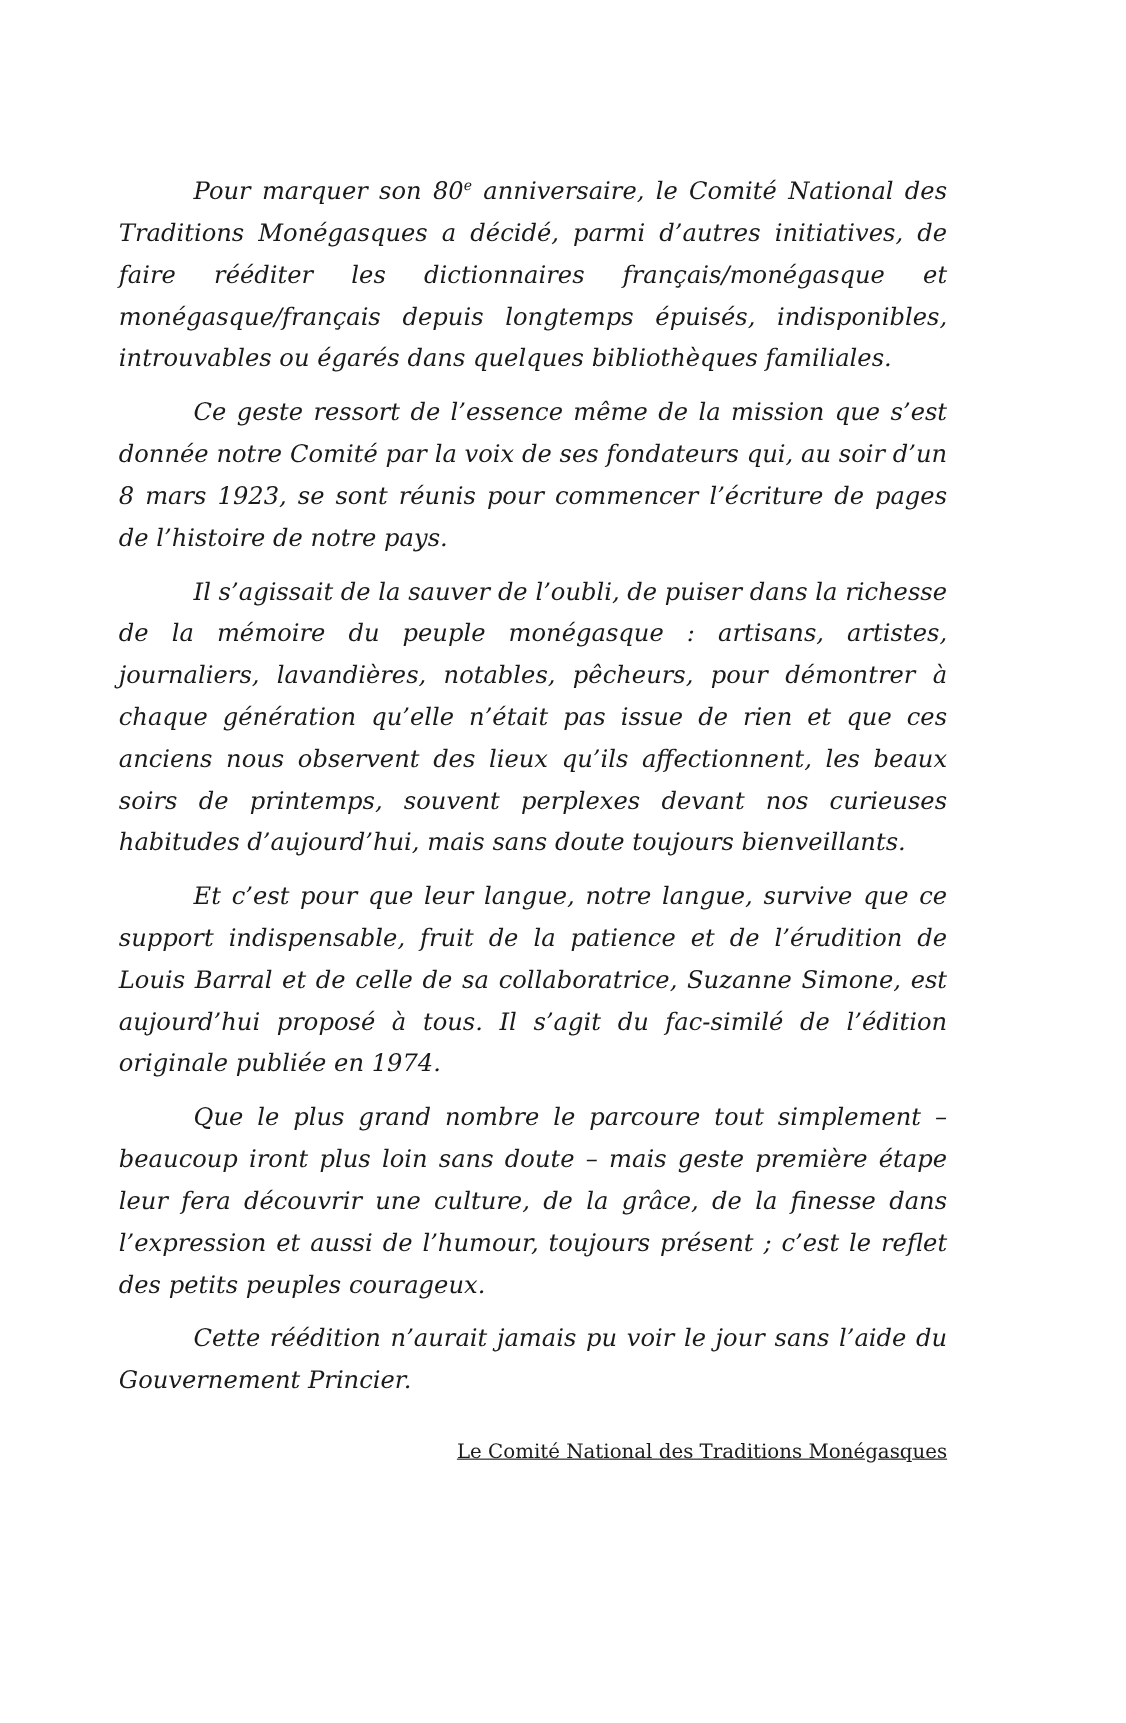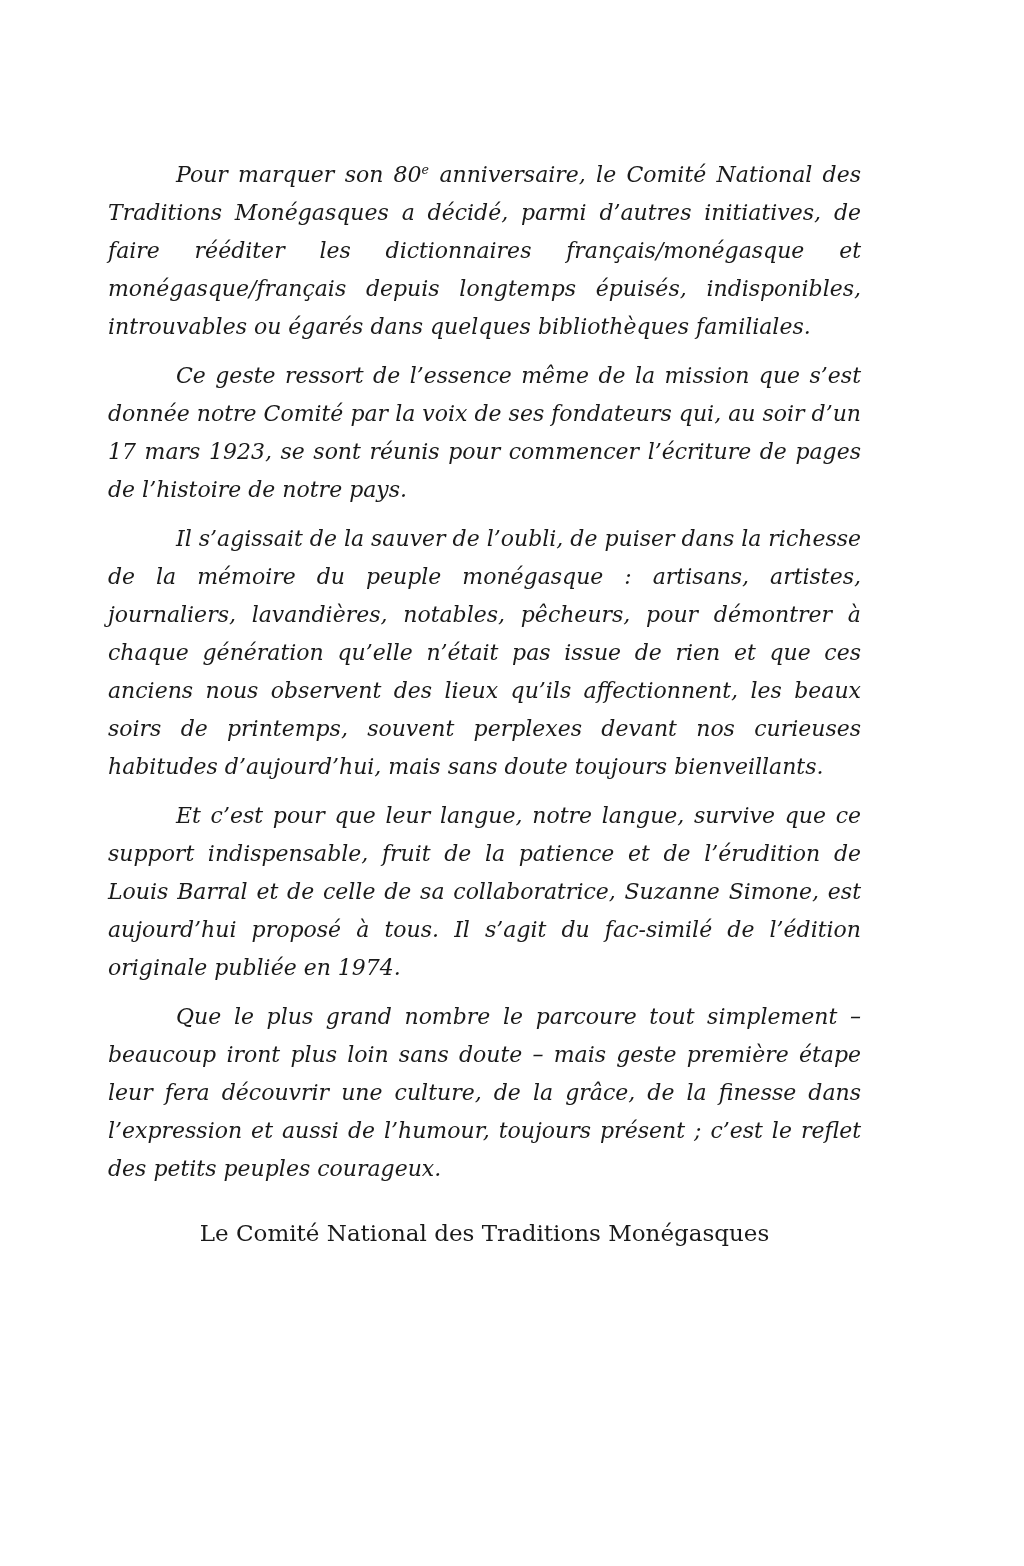--- a/index.html
+++ b/index.html
@@ -34,31 +34,33 @@
     margin: 0 0 11px 0;
     text-indent: 68px;
   }
   .text-block sup {
     font-size: 0.58em;
     line-height: 0;
     vertical-align: super;
   }
   .signature {
     font-style: normal;
-    text-align: center;
+    text-align: right;
     text-indent: 0 !important;
     margin-top: 26px !important;
-    font-size: 23px;
+    font-size: 18px;
+    text-decoration: underline;
   }
 </style>
 </head>
 <body>
 
 <div class="page">
   <div class="text-block">
     <p><span>Pour marquer son 80</span><sup>e</sup><span> anniversaire, le Comité National des Traditions Monégasques a décidé, parmi d’autres initiatives, de faire rééditer les dictionnaires français/monégasque et monégasque/français depuis longtemps épuisés, indisponibles, introuvables ou égarés dans quelques bibliothèques familiales.</span></p>
-    <p>Ce geste ressort de l’essence même de la mission que s’est donnée notre Comité par la voix de ses fondateurs qui, au soir d’un 17 mars 1923, se sont réunis pour commencer l’écriture de pages de l’histoire de notre pays.</p>
+    <p>Ce geste ressort de l’essence même de la mission que s’est donnée notre Comité par la voix de ses fondateurs qui, au soir d’un 8 mars 1923, se sont réunis pour commencer l’écriture de pages de l’histoire de notre pays.</p>
     <p>Il s’agissait de la sauver de l’oubli, de puiser dans la richesse de la mémoire du peuple monégasque : artisans, artistes, journaliers, lavandières, notables, pêcheurs, pour démontrer à chaque génération qu’elle n’était pas issue de rien et que ces anciens nous observent des lieux qu’ils affectionnent, les beaux soirs de printemps, souvent perplexes devant nos curieuses habitudes d’aujourd’hui, mais sans doute toujours bienveillants.</p>
     <p>Et c’est pour que leur langue, notre langue, survive que ce support indispensable, fruit de la patience et de l’érudition de Louis Barral et de celle de sa collaboratrice, Suzanne Simone, est aujourd’hui proposé à tous. Il s’agit du fac-similé de l’édition originale publiée en 1974.</p>
     <p>Que le plus grand nombre le parcoure tout simplement – beaucoup iront plus loin sans doute – mais geste première étape leur fera découvrir une culture, de la grâce, de la finesse dans l’expression et aussi de l’humour, toujours présent ; c’est le reflet des petits peuples courageux.</p>
+    <p>Cette réédition n’aurait jamais pu voir le jour sans l’aide du Gouvernement Princier.</p>
     <p class="signature">Le Comité National des Traditions Monégasques</p>
   </div>
 </div>
 
 </body></html>

